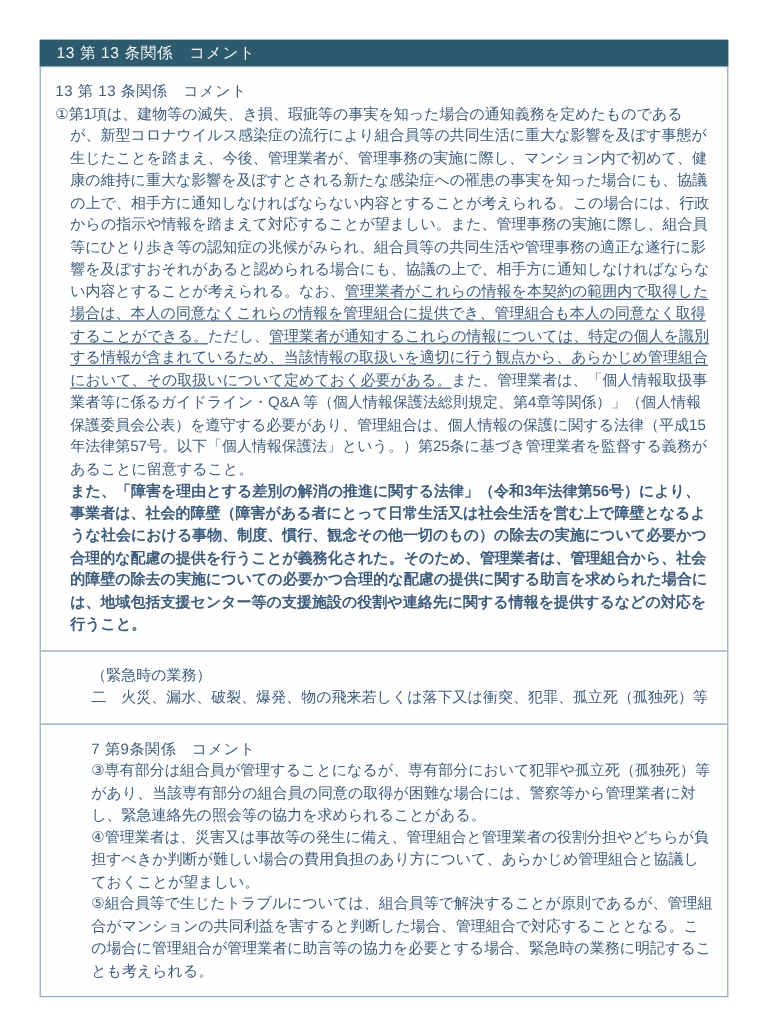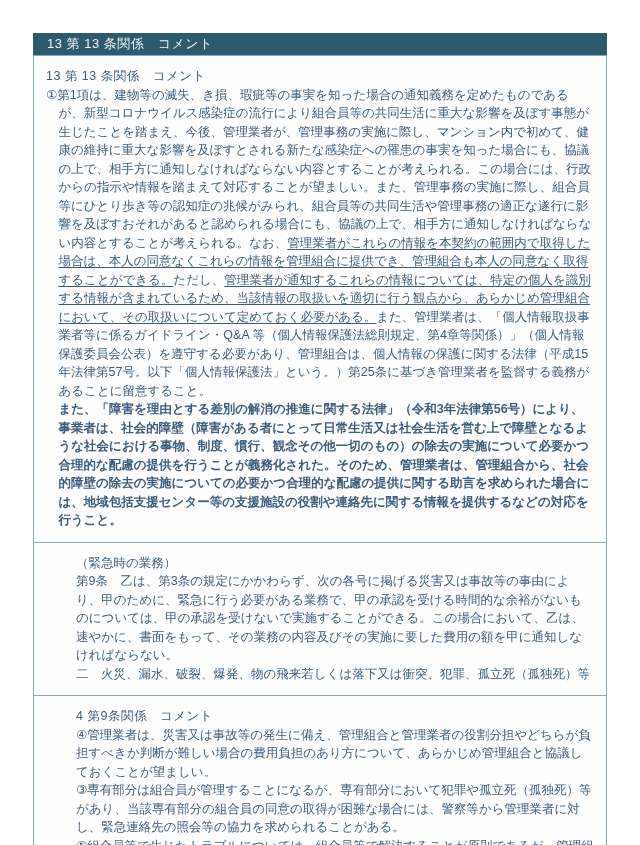--- a/index.html
+++ b/index.html
@@ -63,24 +63,23 @@
   </div>
 
   <div class="box">
     <p class="heading-line">13 第 13 条関係　コメント</p>
     <p class="hang"><span>①第1項は、建物等の滅失、き損、瑕疵等の事実を知った場合の通知義務を定めたものであるが、新型コロナウイルス感染症の流行により組合員等の共同生活に重大な影響を及ぼす事態が生じたことを踏まえ、今後、管理業者が、管理事務の実施に際し、マンション内で初めて、健康の維持に重大な影響を及ぼすとされる新たな感染症への罹患の事実を知った場合にも、協議の上で、相手方に通知しなければならない内容とすることが考えられる。この場合には、行政からの指示や情報を踏まえて対応することが望ましい。また、管理事務の実施に際し、組合員等にひとり歩き等の認知症の兆候がみられ、組合員等の共同生活や管理事務の適正な遂行に影響を及ぼすおそれがあると認められる場合にも、協議の上で、相手方に通知しなければならない内容とすることが考えられる。なお、</span><span class="u">管理業者がこれらの情報を本契約の範囲内で取得した場合は、本人の同意なくこれらの情報を管理組合に提供でき、管理組合も本人の同意なく取得することができる。</span><span>ただし、</span><span class="u">管理業者が通知するこれらの情報については、特定の個人を識別する情報が含まれているため、当該情報の取扱いを適切に行う観点から、あらかじめ管理組合において、その取扱いについて定めておく必要がある。</span><span>また、管理業者は、「個人情報取扱事業者等に係るガイドライン・Q&amp;A 等（個人情報保護法総則規定、第4章等関係）」（個人情報保護委員会公表）を遵守する必要があり、管理組合は、個人情報の保護に関する法律（平成15年法律第57号。以下「個人情報保護法」という。）第25条に基づき管理業者を監督する義務があることに留意すること。</span></p>
     <p class="indent1">また、「障害を理由とする差別の解消の推進に関する法律」（令和3年法律第56号）により、事業者は、社会的障壁（障害がある者にとって日常生活又は社会生活を営む上で障壁となるような社会における事物、制度、慣行、観念その他一切のもの）の除去の実施について必要かつ合理的な配慮の提供を行うことが義務化された。そのため、管理業者は、管理組合から、社会的障壁の除去の実施についての必要かつ合理的な配慮の提供に関する助言を求められた場合には、地域包括支援センター等の支援施設の役割や連絡先に関する情報を提供するなどの対応を行うこと。</p>
   </div>
 
   <div class="box">
     <p>（緊急時の業務）</p>
-    <p>第9条　乙は、第3条の規定にかかわらず、次の各号に掲げる災害又は事故等の事由により、甲のために、緊急に行う必要がある業務で、甲の承認を受ける時間的な余裕がないものについては、甲の承認を受けないで実施することができる。この場合において、乙は、速やかに、書面をもって、その業務の内容及びその実施に要した費用の額を甲に通知しなければならない。</p>
     <p>二　火災、漏水、破裂、爆発、物の飛来若しくは落下又は衝突、犯罪、孤立死（孤独死）等</p>
   </div>
 
   <div class="box">
-    <p class="heading-line">4 第9条関係　コメント</p>
+    <p class="heading-line">7 第9条関係　コメント</p>
+    <p>③専有部分は組合員が管理することになるが、専有部分において犯罪や孤立死（孤独死）等があり、当該専有部分の組合員の同意の取得が困難な場合には、警察等から管理業者に対し、緊急連絡先の照会等の協力を求められることがある。</p>
     <p>④管理業者は、災害又は事故等の発生に備え、管理組合と管理業者の役割分担やどちらが負担すべきか判断が難しい場合の費用負担のあり方について、あらかじめ管理組合と協議しておくことが望ましい。</p>
-    <p>③専有部分は組合員が管理することになるが、専有部分において犯罪や孤立死（孤独死）等があり、当該専有部分の組合員の同意の取得が困難な場合には、警察等から管理業者に対し、緊急連絡先の照会等の協力を求められることがある。</p>
     <p>⑤組合員等で生じたトラブルについては、組合員等で解決することが原則であるが、管理組合がマンションの共同利益を害すると判断した場合、管理組合で対応することとなる。この場合に管理組合が管理業者に助言等の協力を必要とする場合、緊急時の業務に明記することも考えられる。</p>
   </div>
 
 </div>
 
 </body></html>

